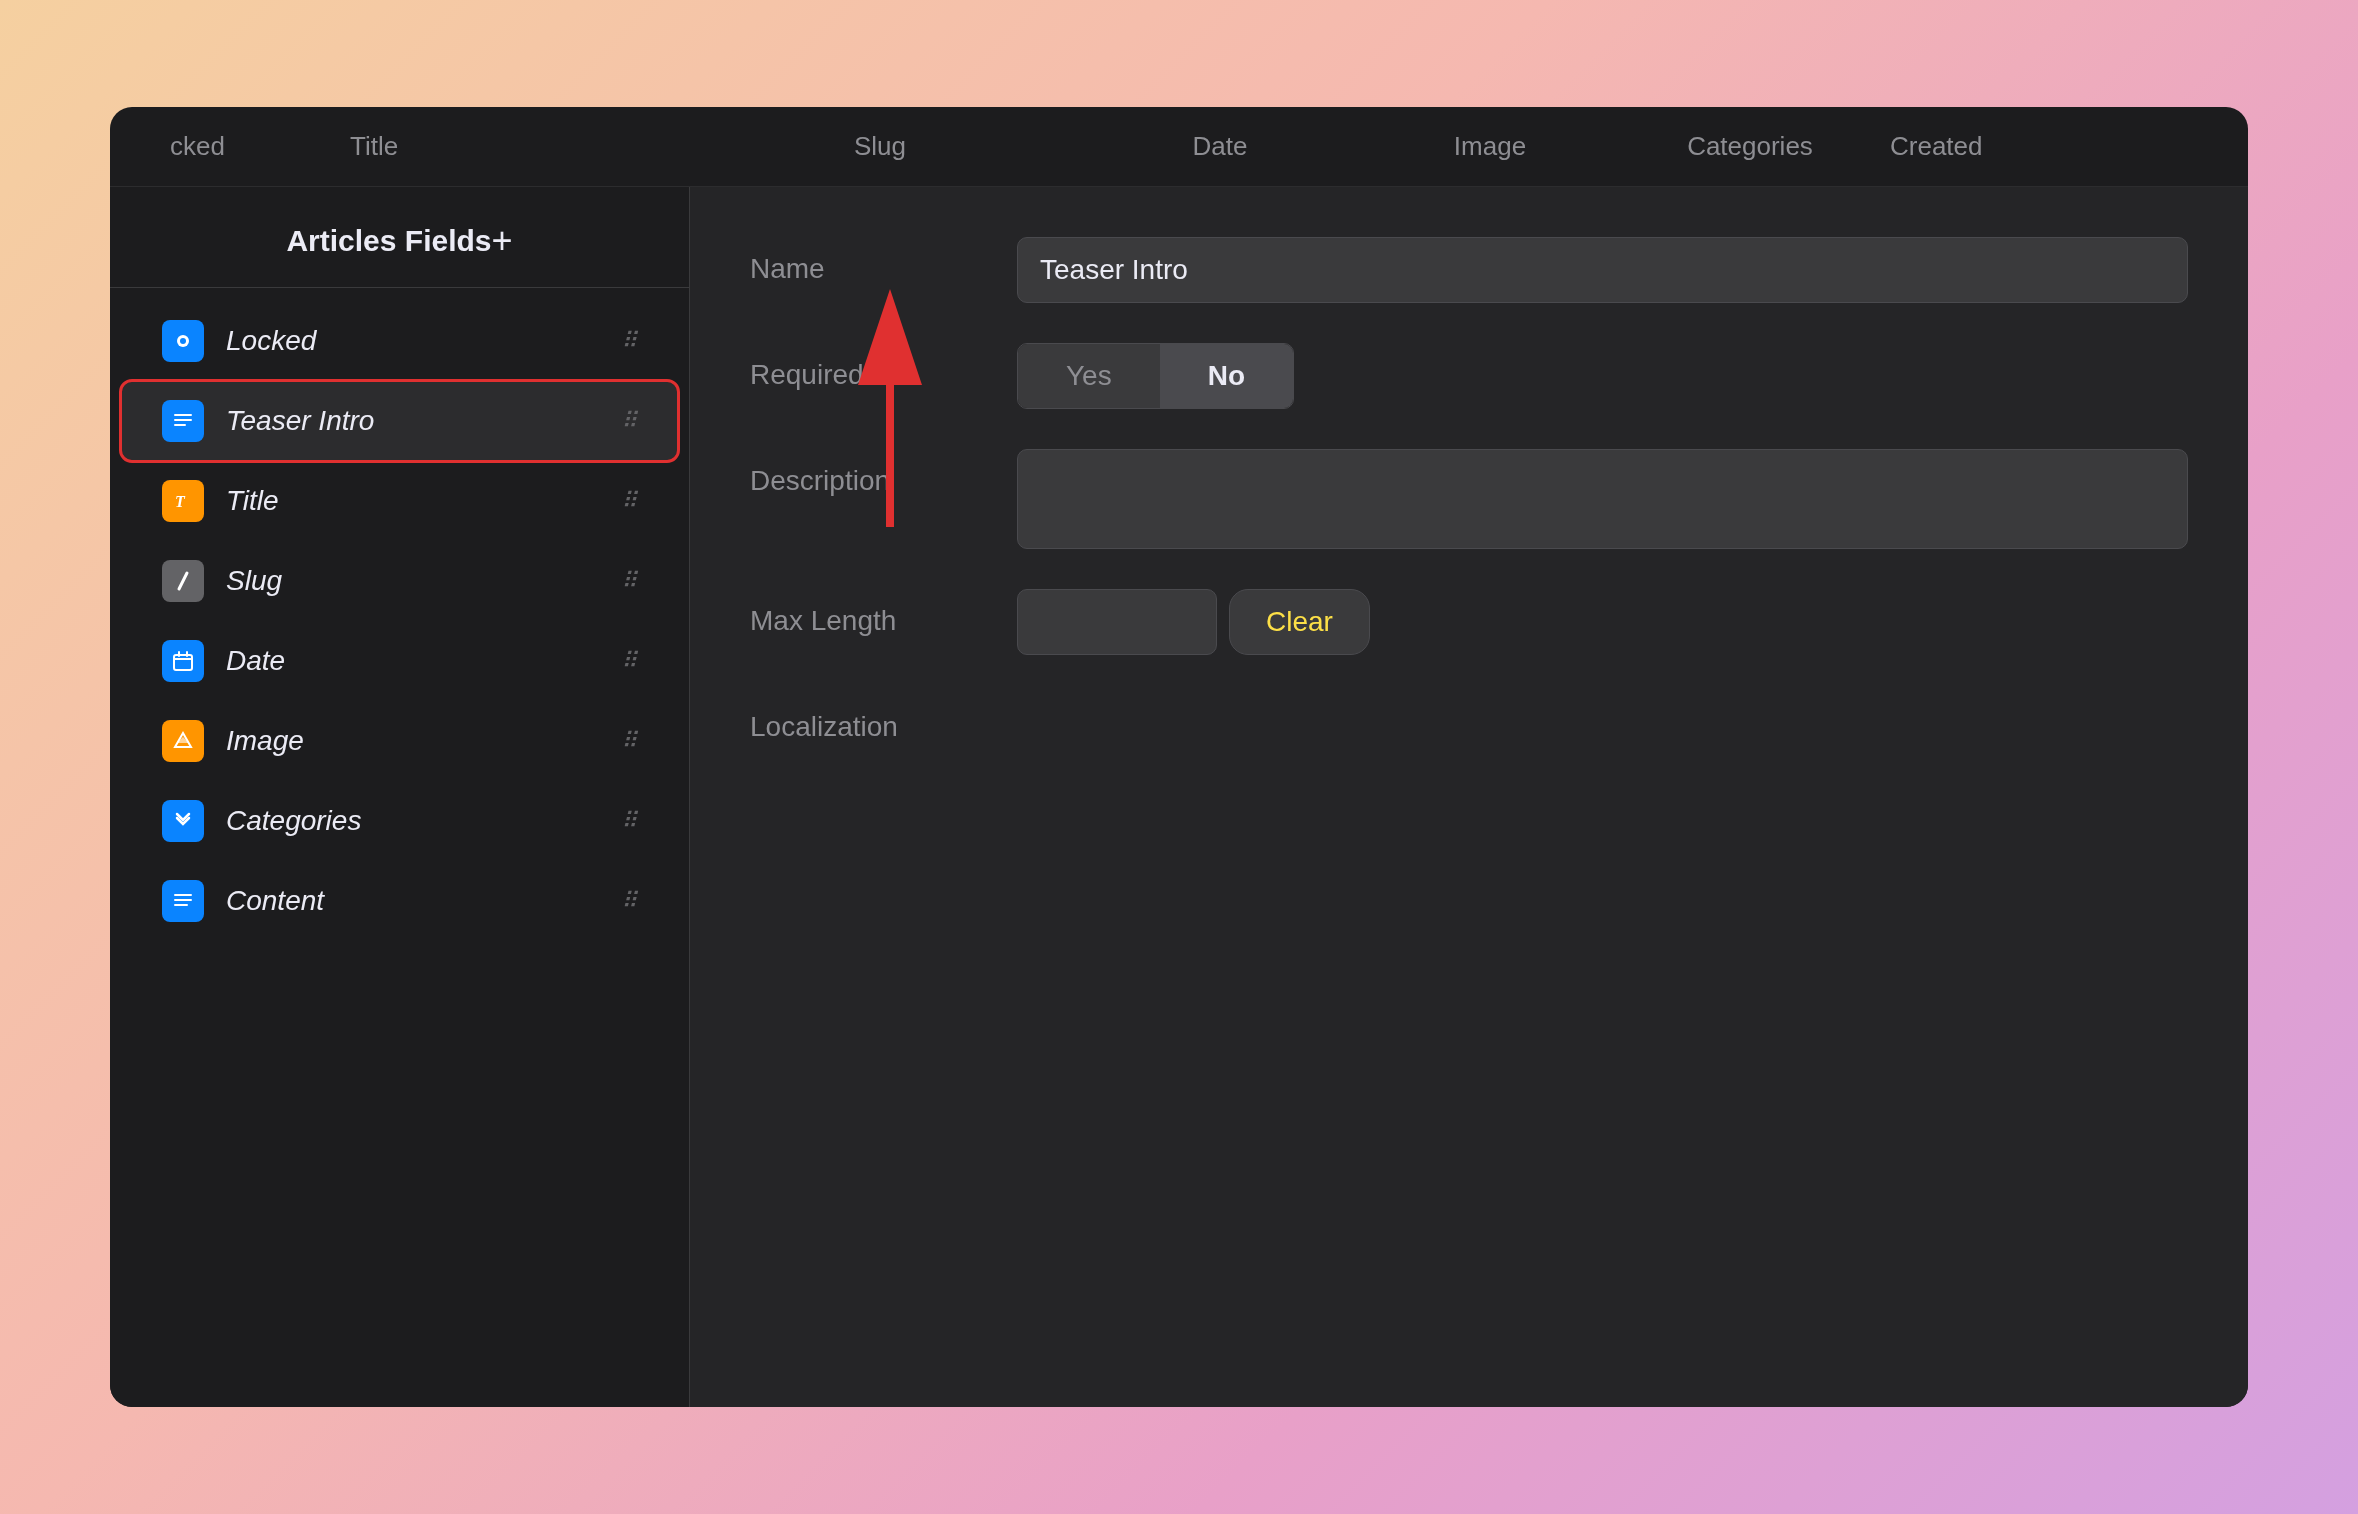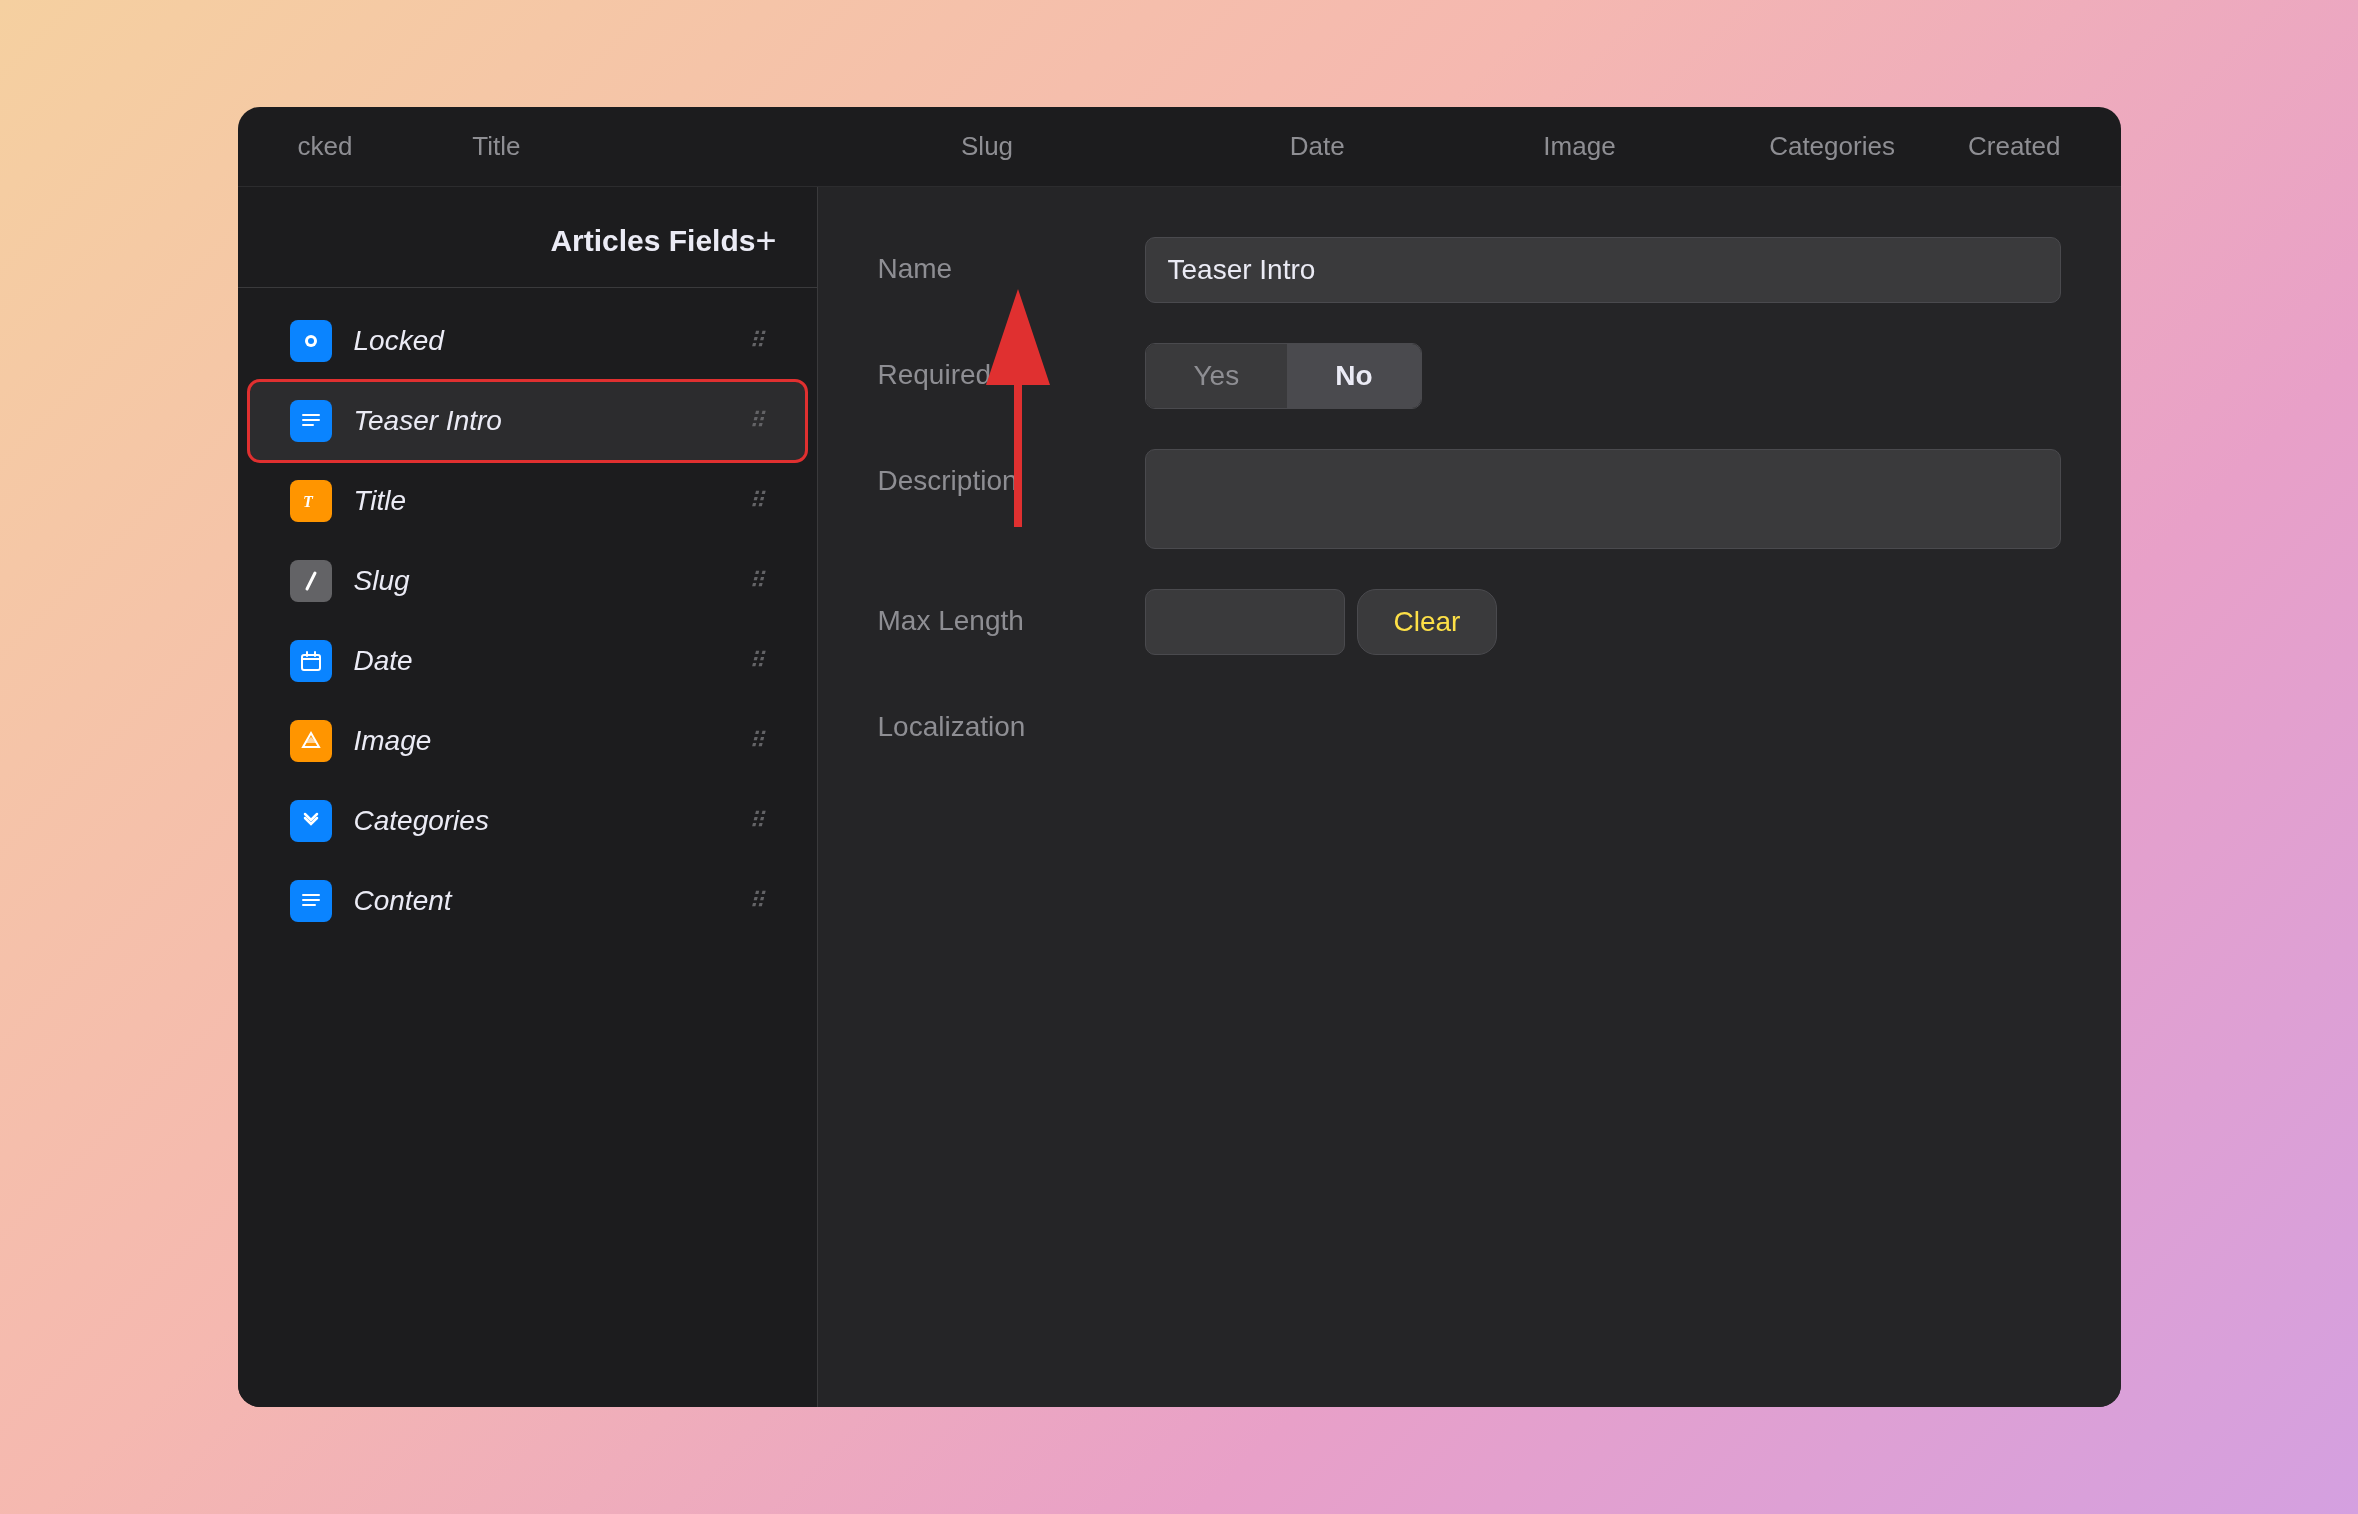--- a/index.html
+++ b/index.html
@@ -8,21 +8,21 @@
       width: 2358px;
       height: 1514px;
       background: linear-gradient(135deg, #f5d0a0 0%, #f5b8b0 40%, #e8a0c8 70%, #d4a0e0 100%);
       display: flex;
       align-items: center;
       justify-content: center;
       font-family: -apple-system, BlinkMacSystemFont, 'Helvetica Neue', sans-serif;
     }
 
     .window {
-      width: 1883px;
+      width: 2138px;
       height: 1300px;
       background: #1c1c1e;
       border-radius: 22px;
       overflow: hidden;
       position: relative;
       display: flex;
       flex-direction: column;
     }
 
     
@@ -96,21 +96,21 @@
       width: 580px;
       background: #1c1c1e;
       border-right: 1px solid #3a3a3c;
       display: flex;
       flex-direction: column;
     }
 
     .fields-header {
       display: flex;
       align-items: center;
-      justify-content: flex-end;
+      justify-content: center;
       padding: 36px 40px 28px 40px;
       border-bottom: 1px solid #3a3a3c;
     }
 
     .fields-title {
       color: #ebebf5;
       font-size: 30px;
       font-weight: 600;
     }
 

